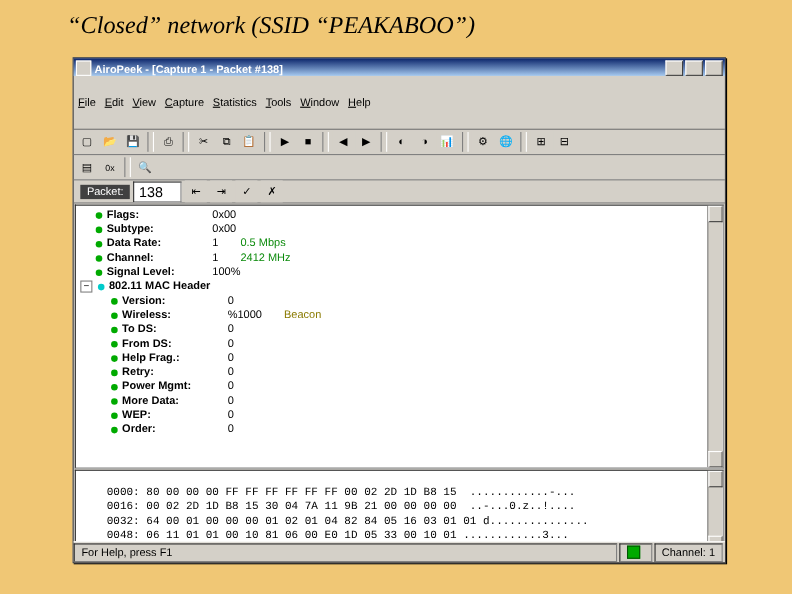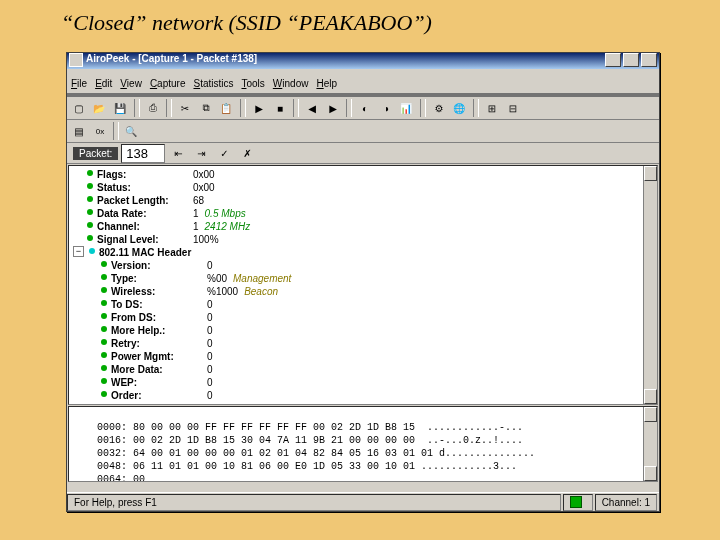--- a/index.html
+++ b/index.html
@@ -1,45 +1,45 @@
 <!DOCTYPE html>
 <html><head>
 <meta charset="utf-8">
 <style>
 html,body{margin:0;padding:0;font-family:Tahoma,Verdana,sans-serif;font-size:10px;background:#f0c775;width:720px;height:540px;overflow:hidden}
 .slide{width:720px;height:540px;background:#f0c775;position:relative}
 h1{margin:0;padding:10px 0 6px 61px;font:italic 22px "Times New Roman",serif;color:#000}
 .app{position:absolute;left:66px;top:52px;width:592px;height:458px;background:#d4d0c8;border:1px solid #404040;box-shadow:1px 1px 0 #000}
-.titlebar{height:16px;background:linear-gradient(#0a246a,#a6caf0);color:#fff;display:flex;align-items:flex-start;padding:0 2px;font-size:10px}
+.titlebar{height:16px;background:linear-gradient(#0a246a,#a6caf0);color:#fff;display:flex;align-items:flex-end;padding:0 2px;font-size:10px}
 .titlebar .ico{width:12px;height:12px;background:#d4d0c8;border:1px solid #fff;margin-right:3px}
 .titlebar .t{flex:1;font-weight:bold}
 .titlebar .wbtn{width:14px;height:12px;background:#d4d0c8;border:1px solid #fff;border-right-color:#404040;border-bottom-color:#404040;margin-left:2px}
-.menubar{height:16px;display:flex;align-items:flex-end;padding:4px 4px;gap:8px;border-bottom:4px solid #737373}
+.menubar{height:16px;display:flex;align-items:center;padding:16px 4px;gap:8px;border-bottom:1px solid #737373}
 .menubar span{font-size:10px}
 .menubar span u{text-decoration:underline}
 .tbar{height:22px;display:flex;align-items:center;padding:0 2px;border-bottom:1px solid #808080;gap:1px}
 .tbtn{width:18px;height:18px;border:1px solid #d4d0c8;display:flex;align-items:center;justify-content:center;font-size:10px;color:#000}
 .sep{width:4px;height:18px;border-left:1px solid #808080;border-right:1px solid #fff;margin:0 2px}
 .pkbar{height:20px;display:flex;align-items:center;padding:0 6px;border-bottom:1px solid #808080;gap:3px}
 .pklabel{background:#404040;color:#fff;padding:1px 6px;font-size:10px}
 .pknum{background:#fff;border:1px inset #808080;padding:1px 4px;min-width:34px;font-size:13px}
 .pane{position:relative;background:#fff;border:1px inset #808080;margin:1px}
 .pane.top{height:238px;overflow:hidden}
 .pane .sb{position:absolute;right:0;top:0;bottom:0;width:13px;background:#d4d0c8;border-left:1px solid #808080}
 .pane .sb::before{content:"";position:absolute;top:0;left:0;right:0;height:13px;background:#d4d0c8;border:1px solid #fff;border-right-color:#404040;border-bottom-color:#404040}
 .pane .sb::after{content:"";position:absolute;bottom:0;left:0;right:0;height:13px;background:#d4d0c8;border:1px solid #fff;border-right-color:#404040;border-bottom-color:#404040}
 .tree{padding:2px 2px 2px 4px;font-size:10px;line-height:13px}
-.row{display:flex;height:13px}
+.row{display:flex;align-items:center;height:13px}
 .tgl{width:9px;height:9px;border:1px solid #808080;display:flex;align-items:center;justify-content:center;font-size:9px;line-height:7px;margin-right:3px;background:#fff;color:#000}
 .bul{width:9px;height:9px;margin-right:3px;display:flex;align-items:center;justify-content:center}
 .bul.g::before{content:"";width:6px;height:6px;border-radius:50%;background:#0a0}
 .bul.tq::before{content:"";width:6px;height:6px;border-radius:50%;background:#0cc}
 .key{font-weight:bold;color:#000;min-width:96px}
 .val{color:#000}
-.ext{margin-left:6px;color:#0a8a0a;font-style:italic}
+.ext{margin-left:20px;color:#0a8a0a;}
 .ext.ylw{color:#8a7a00}
 .lvl1{padding-left:12px}
 .lvl2{padding-left:26px}
 .pane.hex{height:74px;overflow:hidden}
 .hex pre{margin:12px;padding:2px 16px;font:10px/13px "Courier New",monospace;color:#000}
 .status{position:absolute;left:0;right:0;bottom:0;height:18px;background:#d4d0c8;display:flex;align-items:center;font-size:10px;border-top:1px solid #fff}
 .status .cell{border:1px inset #808080;padding:1px 6px;height:13px;display:flex;align-items:center;margin-right:2px}
 .status .cell.f1{flex:1}
 .status .led{width:10px;height:10px;background:#0a0;border:1px solid #050;margin-right:4px}
 </style>
@@ -116,27 +116,22 @@
     <div class="pane top">
       <div class="sb"></div>
       <div class="tree">
         <div class="row lvl1">
             <span class="bul g"></span>
             <span class="key">Flags:</span>
             <span class="val">0x00</span>
           </div>
         <div class="row lvl1">
             <span class="bul g"></span>
-            <span class="key">Status:</span>
+            <span class="key">Subtype:</span>
             <span class="val">0x00</span>
-          </div>
-        <div class="row lvl1">
-            <span class="bul g"></span>
-            <span class="key">Packet Length:</span>
-            <span class="val">68</span>
           </div>
         <div class="row lvl1">
             <span class="bul g"></span>
             <span class="key">Data Rate:</span>
             <span class="val">1</span>
             <span class="ext">0.5 Mbps</span>
           </div>
         <div class="row lvl1">
             <span class="bul g"></span>
             <span class="key">Channel:</span>
@@ -153,43 +148,37 @@
             <span class="bul tq"></span>
             <span class="key" style="min-width:auto">802.11 MAC Header</span>
           </div>
         <div class="row lvl2">
             <span class="bul g"></span>
             <span class="key">Version:</span>
             <span class="val">0</span>
           </div>
         <div class="row lvl2">
             <span class="bul g"></span>
-            <span class="key">Type:</span>
-            <span class="val">%00</span>
-            <span class="ext ylw">Management</span>
-          </div>
-        <div class="row lvl2">
-            <span class="bul g"></span>
             <span class="key">Wireless:</span>
             <span class="val">%1000</span>
             <span class="ext ylw">Beacon</span>
           </div>
         <div class="row lvl2">
             <span class="bul g"></span>
             <span class="key">To DS:</span>
             <span class="val">0</span>
           </div>
         <div class="row lvl2">
             <span class="bul g"></span>
             <span class="key">From DS:</span>
             <span class="val">0</span>
           </div>
         <div class="row lvl2">
             <span class="bul g"></span>
-            <span class="key">More Help.:</span>
+            <span class="key">Help Frag.:</span>
             <span class="val">0</span>
           </div>
         <div class="row lvl2">
             <span class="bul g"></span>
             <span class="key">Retry:</span>
             <span class="val">0</span>
           </div>
         <div class="row lvl2">
             <span class="bul g"></span>
             <span class="key">Power Mgmt:</span>

